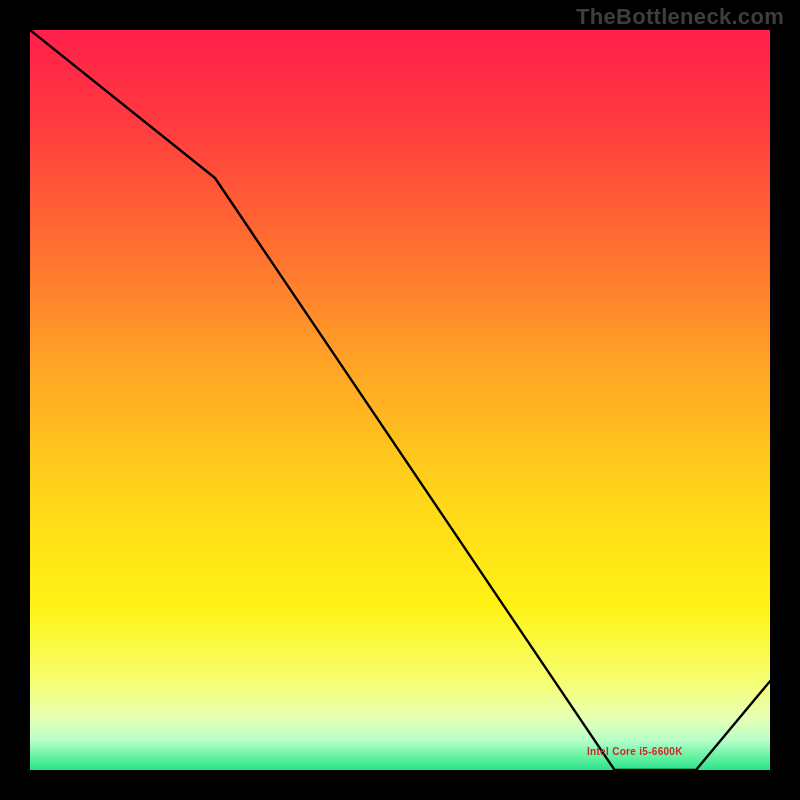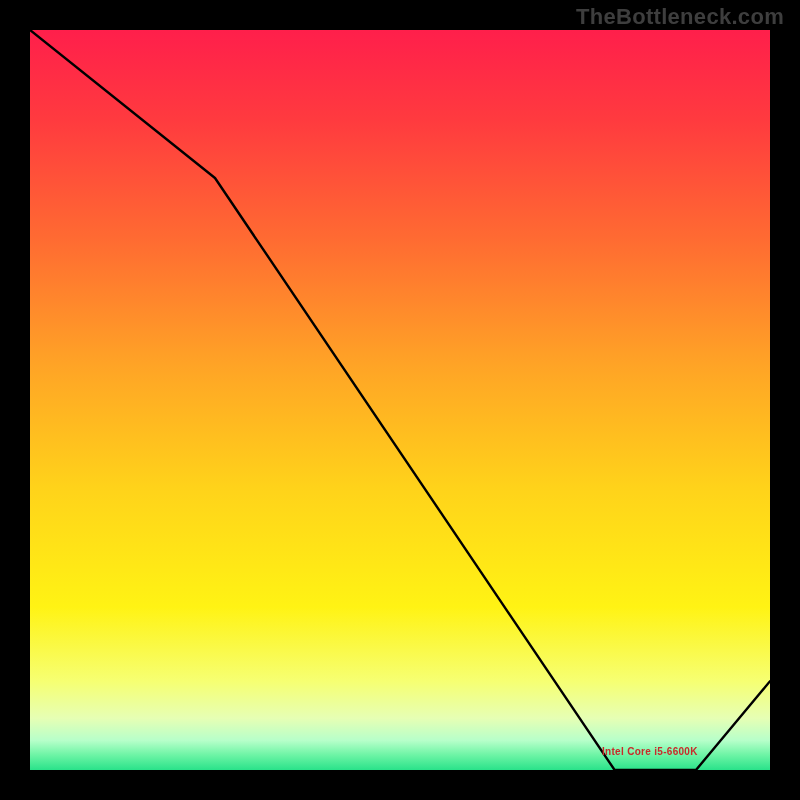--- a/index.html
+++ b/index.html
@@ -71,15 +71,15 @@
           <stop offset="96%" stop-color="#b7ffca"></stop>
           <stop offset="98%" stop-color="#6cf4a5"></stop>
           <stop offset="100%" stop-color="#2ae28a"></stop>
         </linearGradient>
       </defs>
       <rect x="0" y="0" width="740" height="740" fill="url(#bgGrad)"></rect>
       <path id="curve" fill="none" stroke="#000" stroke-width="2.4" stroke-linejoin="round" stroke-linecap="round" d="M0.0 0.0 L185.0 148.0 L584.6 740.0 L666.0 740.0 L740.0 651.2"></path>
     </svg>
   </div>
 
-  <div class="annotation" id="anno" style="left: 602px; top: 745.5px;">Intel Core i5-6600K</div>
+  <div class="annotation" id="anno" style="left: 587px; top: 745.5px;">Intel Core i5-6600K</div>
 
 </div>
 
 </body></html>

